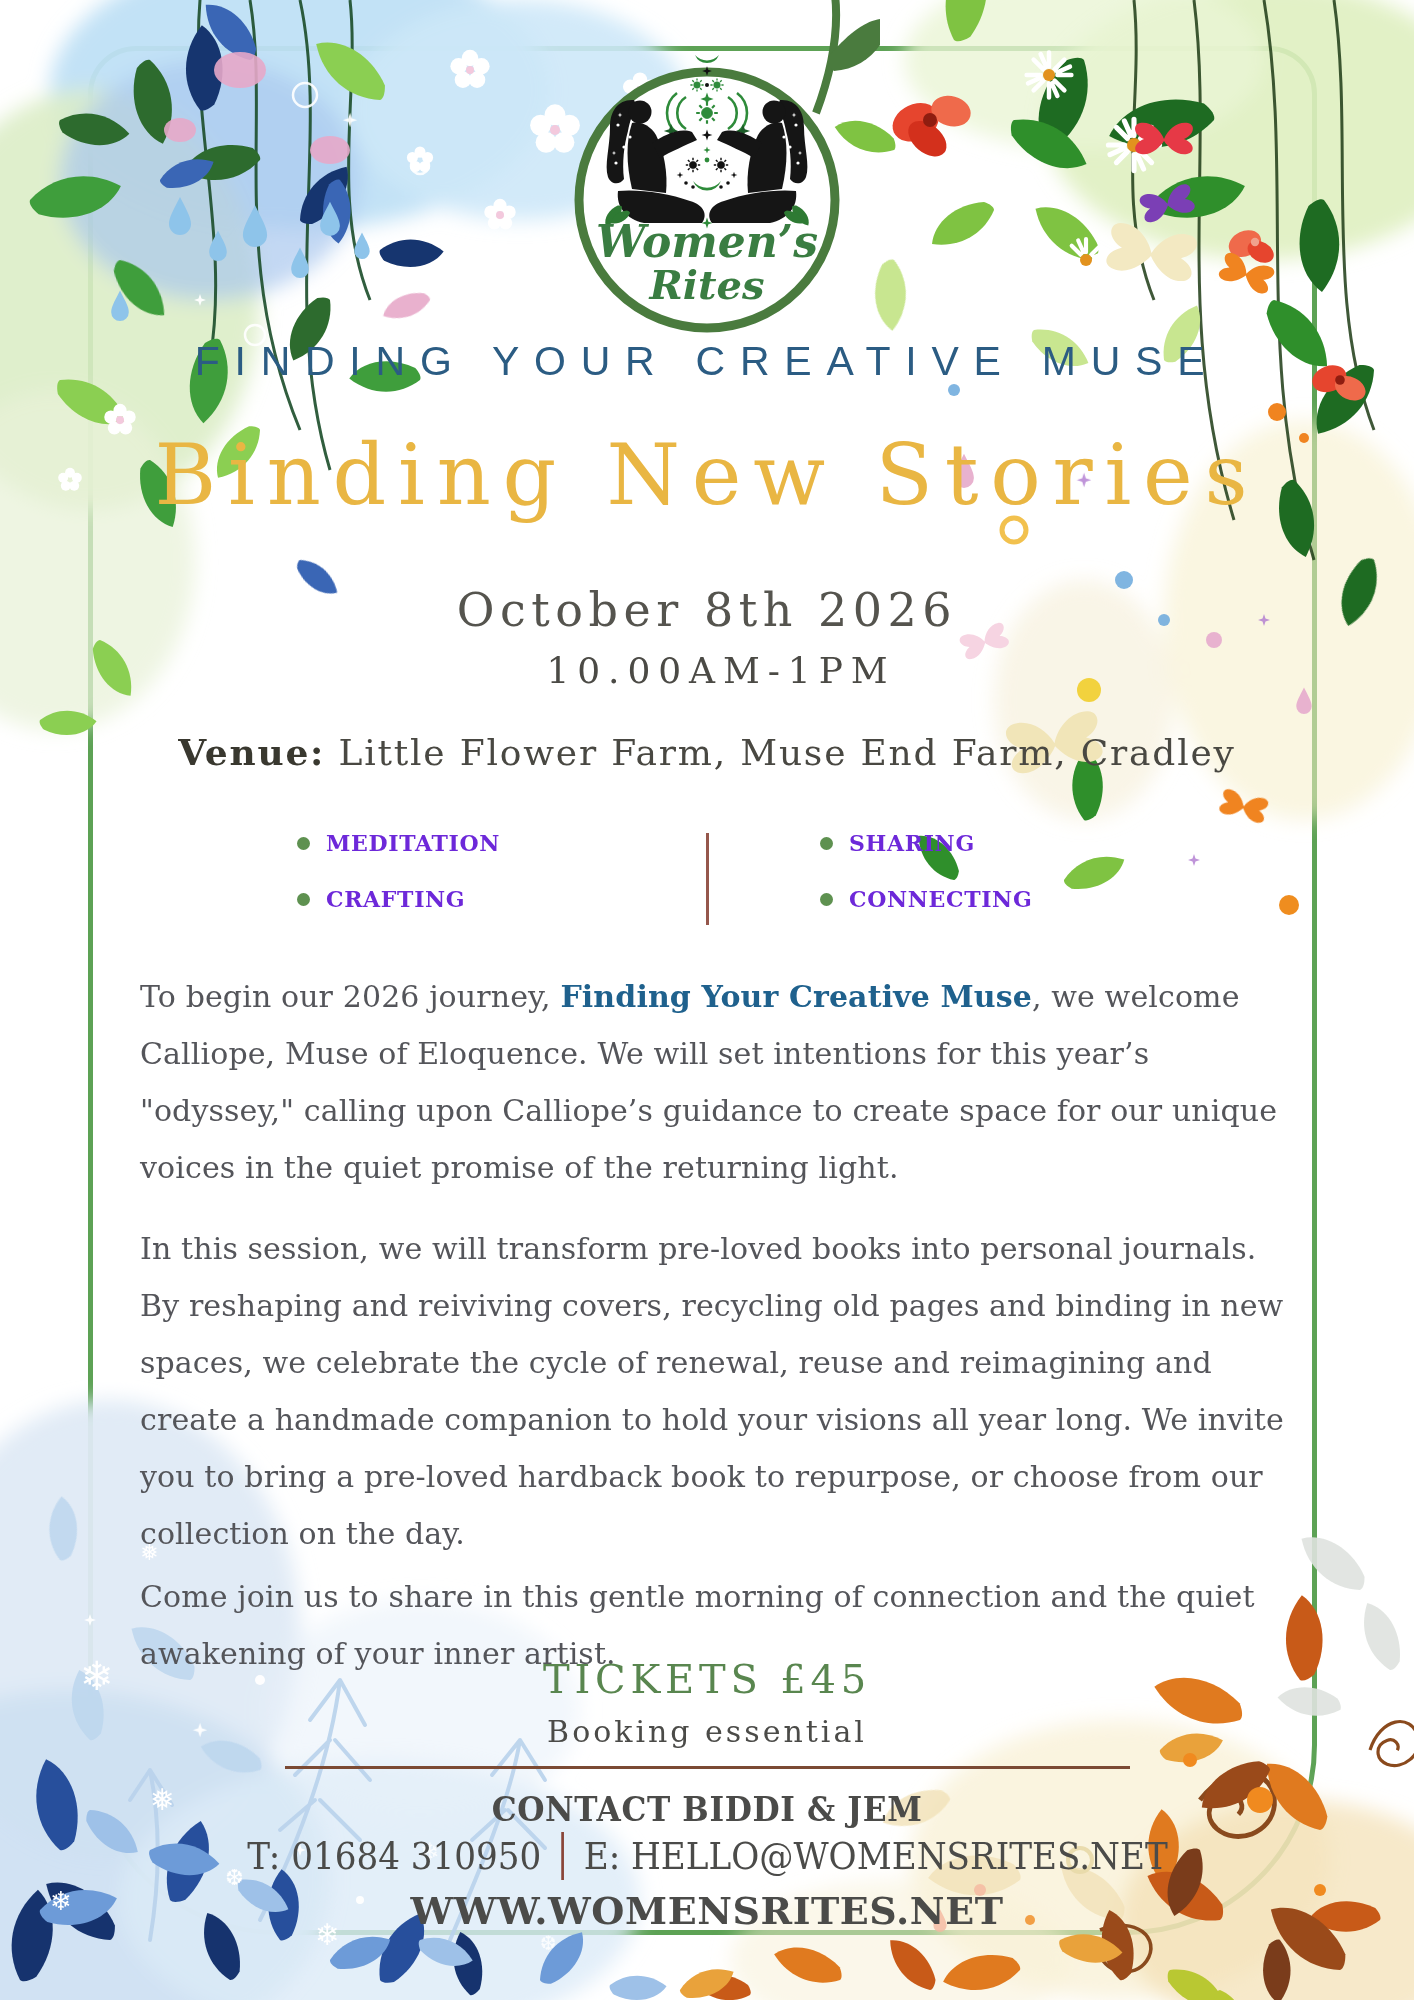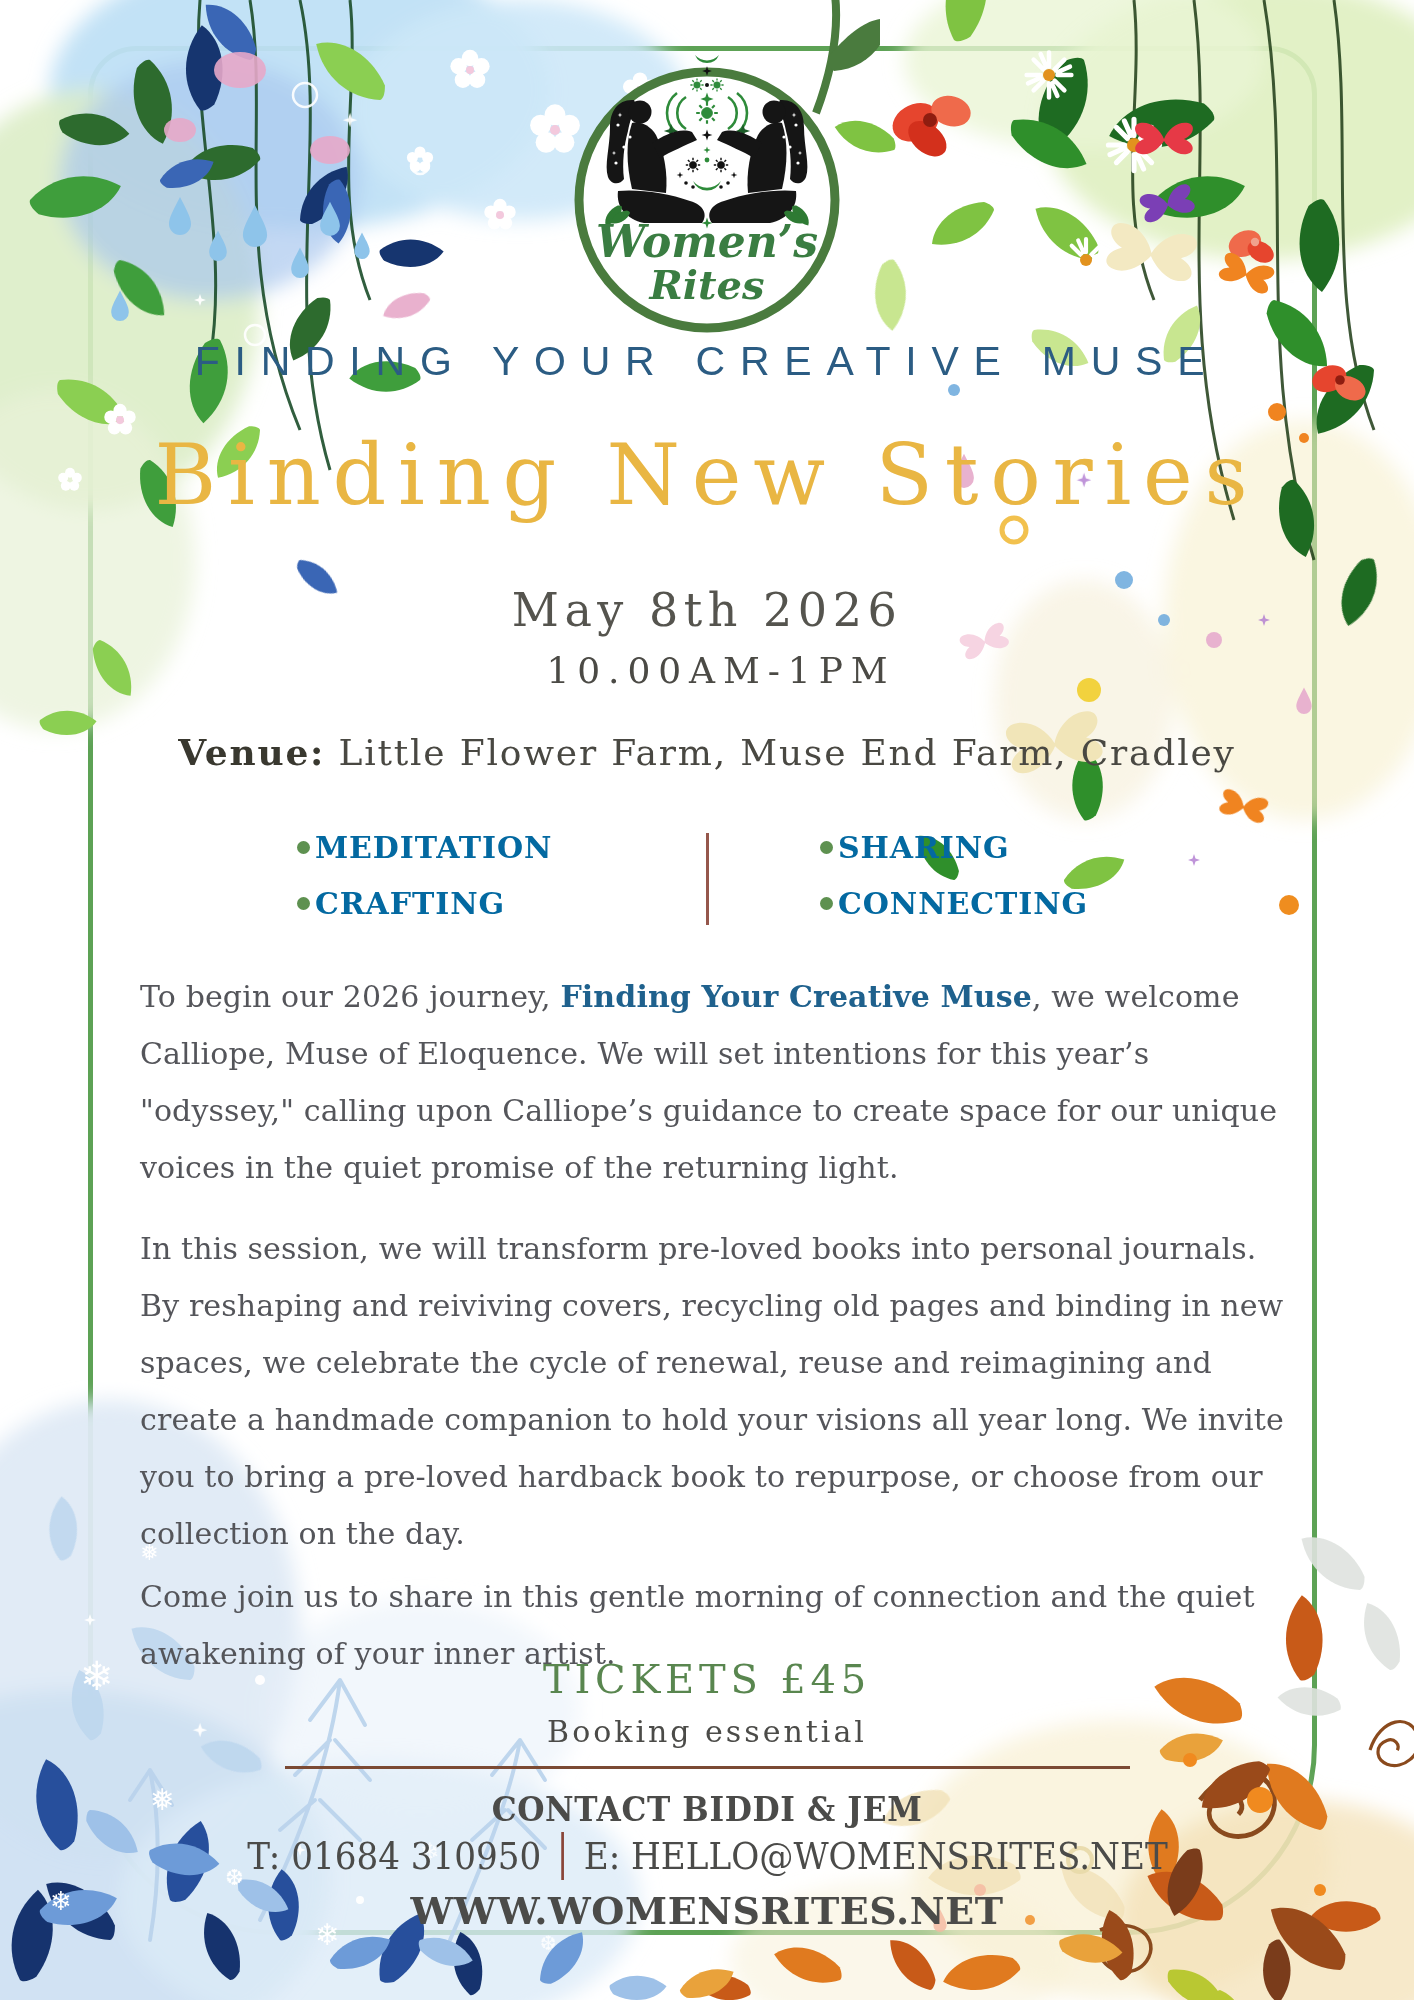--- a/index.html
+++ b/index.html
@@ -13,22 +13,22 @@
          border:5px solid #5da255;border-radius:48px 48px 190px 190px;}
   
   .center{left:0;right:0;text-align:center;}
   .subtitle{top:338px;font-family:"Liberation Sans",sans-serif;font-size:41px;font-weight:400;
             letter-spacing:.36em;color:#2b5c83;}
   .title{top:426px;font-family:"DejaVu Serif",serif;font-size:84px;letter-spacing:.14em;color:#e9b643;}
   .date{top:583px;font-size:46px;letter-spacing:.12em;color:#55544e;}
   .time{top:650px;font-size:36px;letter-spacing:.22em;color:#4b4a45;margin-left:28px;}
   .venue{top:731px;font-size:36px;letter-spacing:.05em;color:#494842;}
   .venue b{color:#39382f;font-weight:700;text-align:right;}
-  .bullet-row{position:absolute;display:flex;align-items:center;gap:5px;
-              font-size:30px;font-weight:700;letter-spacing:.03em;color:#0369a1;}
+  .bullet-row{position:absolute;display:flex;align-items:center;gap:16px;
+              font-size:22px;font-weight:700;letter-spacing:.03em;color:#6d28d9;}
   .bullet-dot{width:13px;height:13px;border-radius:50%;background:#5e9150;flex:0 0 auto;}
   .col-divider{position:absolute;left:706px;top:833px;width:3px;height:92px;background:#8a4538;opacity:.9;}
   .para{position:absolute;left:140px;width:1155px;font-size:30px;line-height:57px;
         color:#54555a;letter-spacing:.004em;text-align:left;}
   .para b{color:#1f618d;font-weight:700;}
   .tickets{top:1656px;font-size:40px;letter-spacing:.12em;color:#59864f;}
   .booking{top:1714px;font-size:30px;letter-spacing:.10em;color:#4b4b48;}
   .rule{position:absolute;top:1766px;left:285px;width:845px;height:3px;background:#7b4a34;}
   .contact-heading{top:1789px;font-size:34px;font-weight:700;color:#4b4b49;}
   .contact-heading .cond{display:inline-block;transform:scaleX(.92);letter-spacing:.02em;}
@@ -468,21 +468,21 @@
       </g>
       <use href="#museFig" transform="translate(346,0) scale(-1,1)"></use>
     </g>
 
     <text x="173" y="262" text-anchor="middle" font-family="DejaVu Serif, serif" font-style="italic" font-weight="600" font-size="44" fill="#3a7d42">Women’s</text>
     <text x="173" y="304" text-anchor="middle" font-family="DejaVu Serif, serif" font-style="italic" font-weight="600" font-size="40" fill="#3a7d42">Rites</text>
   </svg>
 
   <div class="abs center subtitle">FINDING YOUR CREATIVE MUSE</div>
   <div class="abs center title">Binding New Stories</div>
-  <div class="abs center date">May 8th 2026</div>
+  <div class="abs center date">October 8th 2026</div>
   <div class="abs center time">10.00AM-1PM</div>
   <div class="abs center venue"><b>Venue:</b><span> Little Flower Farm, Muse End Farm, Cradley</span></div>
 
   <div class="bullet-row" style="left:297px;top:830px">
     <span class="bullet-dot"></span>
     <span>MEDITATION</span>
   </div>
   <div class="bullet-row" style="left:297px;top:886px">
     <span class="bullet-dot"></span>
     <span>CRAFTING</span>

